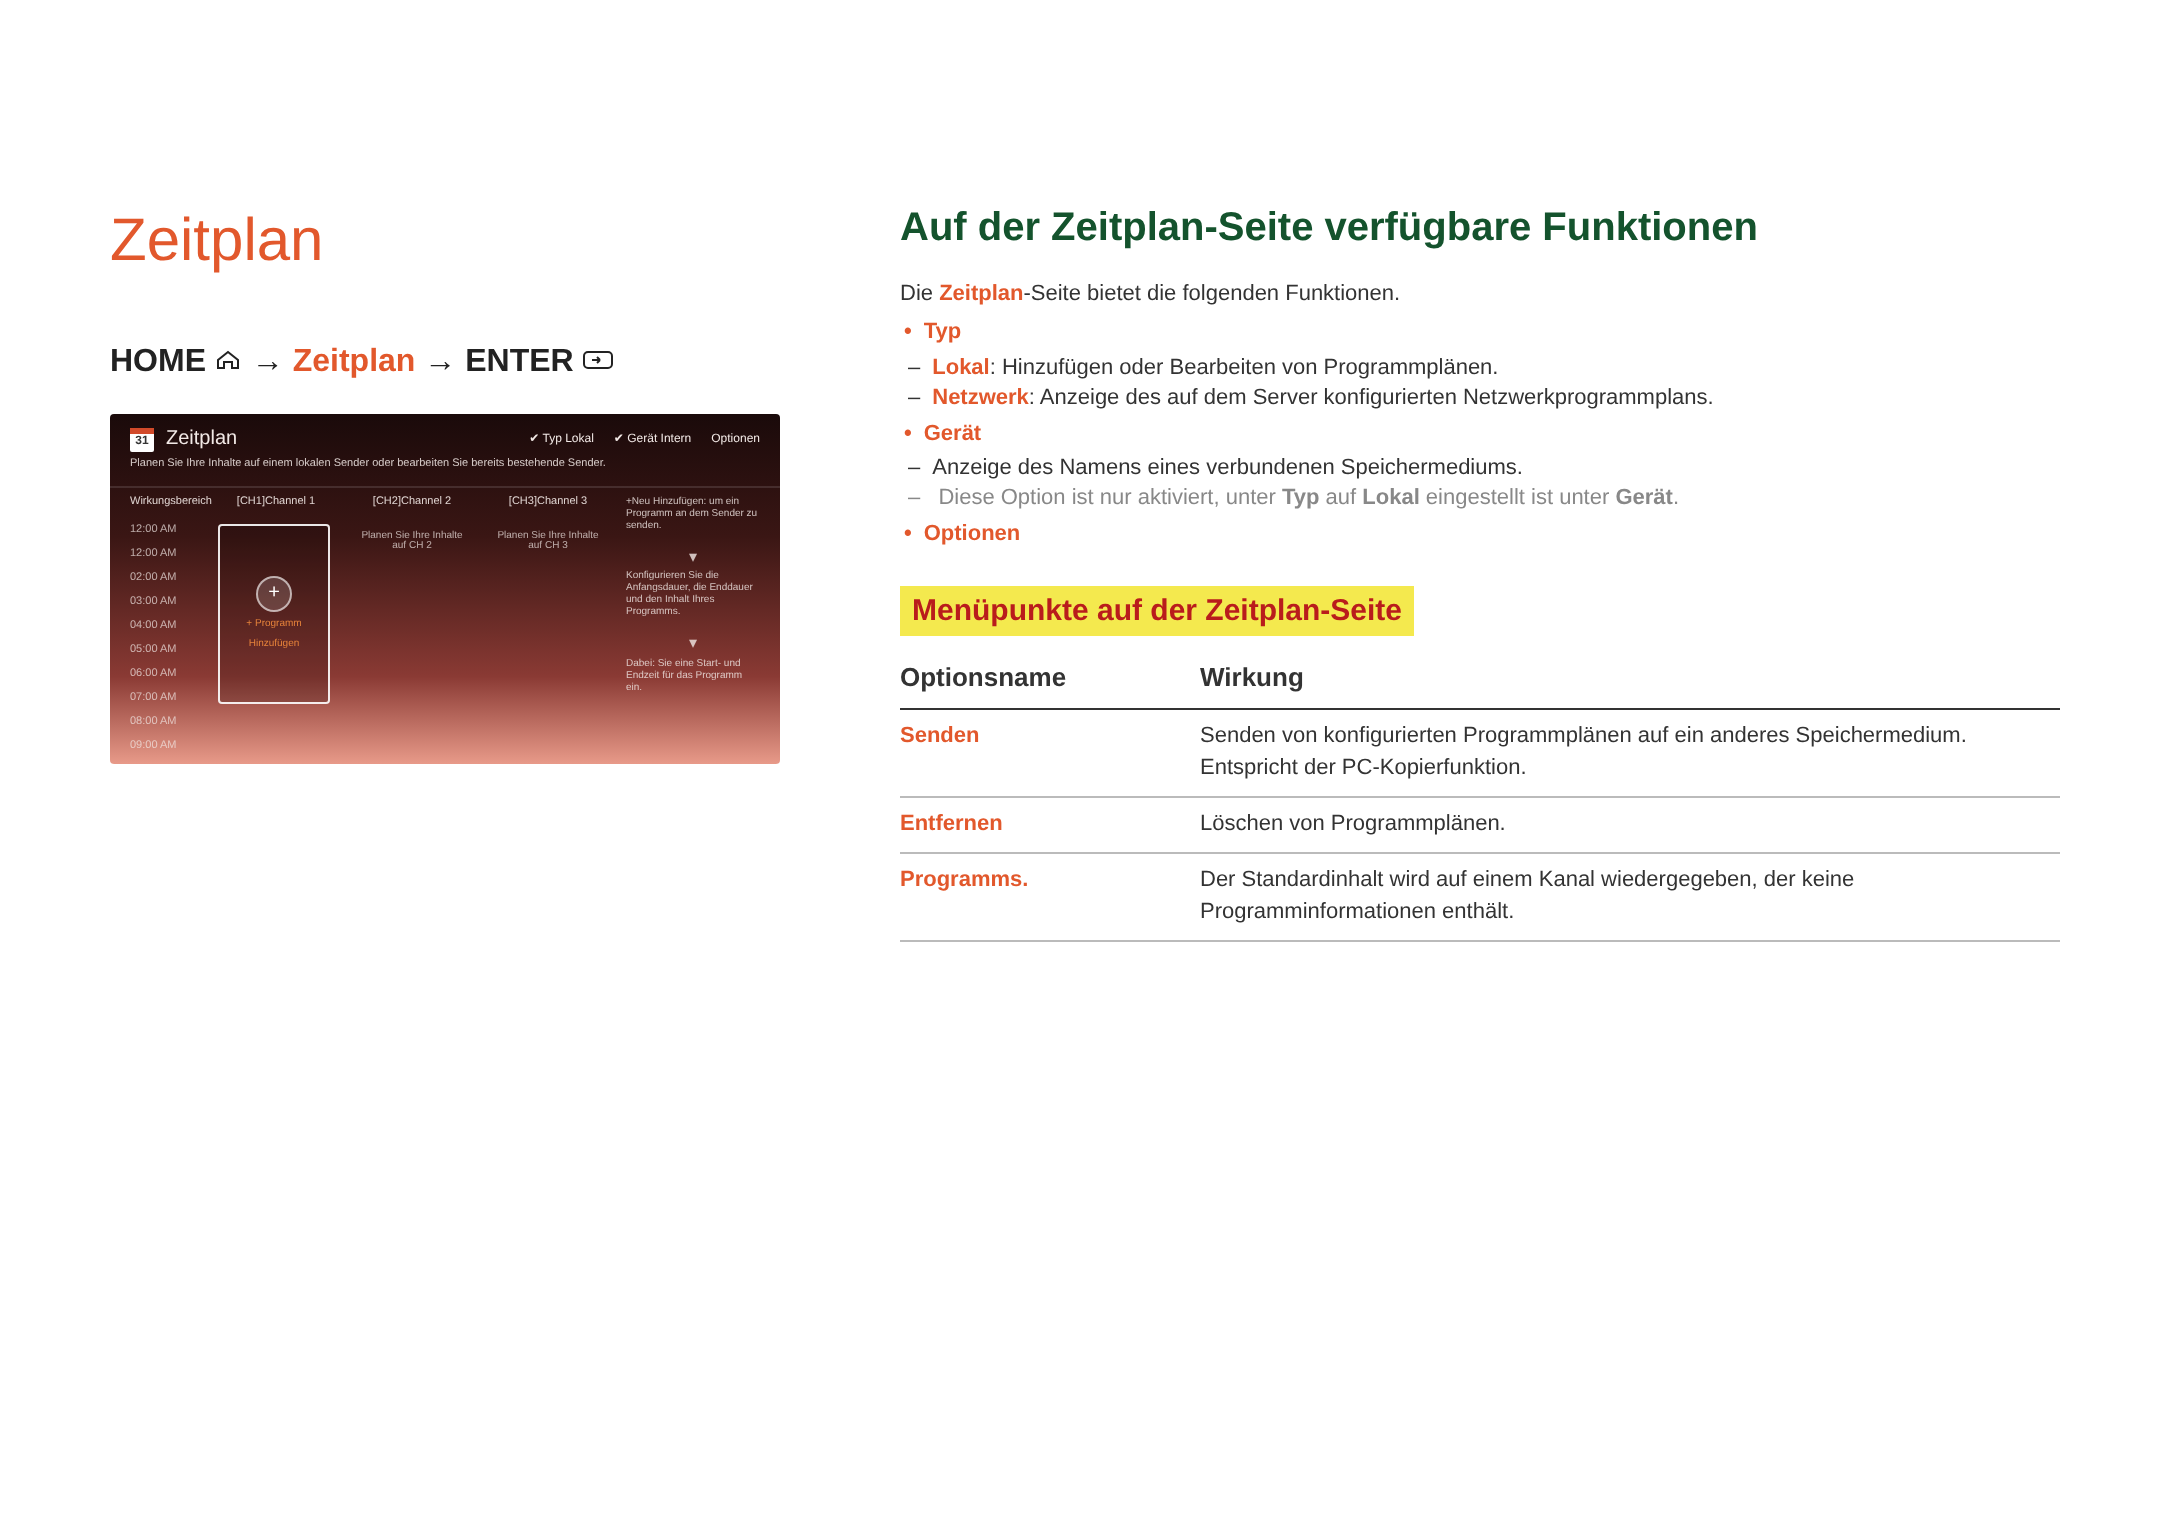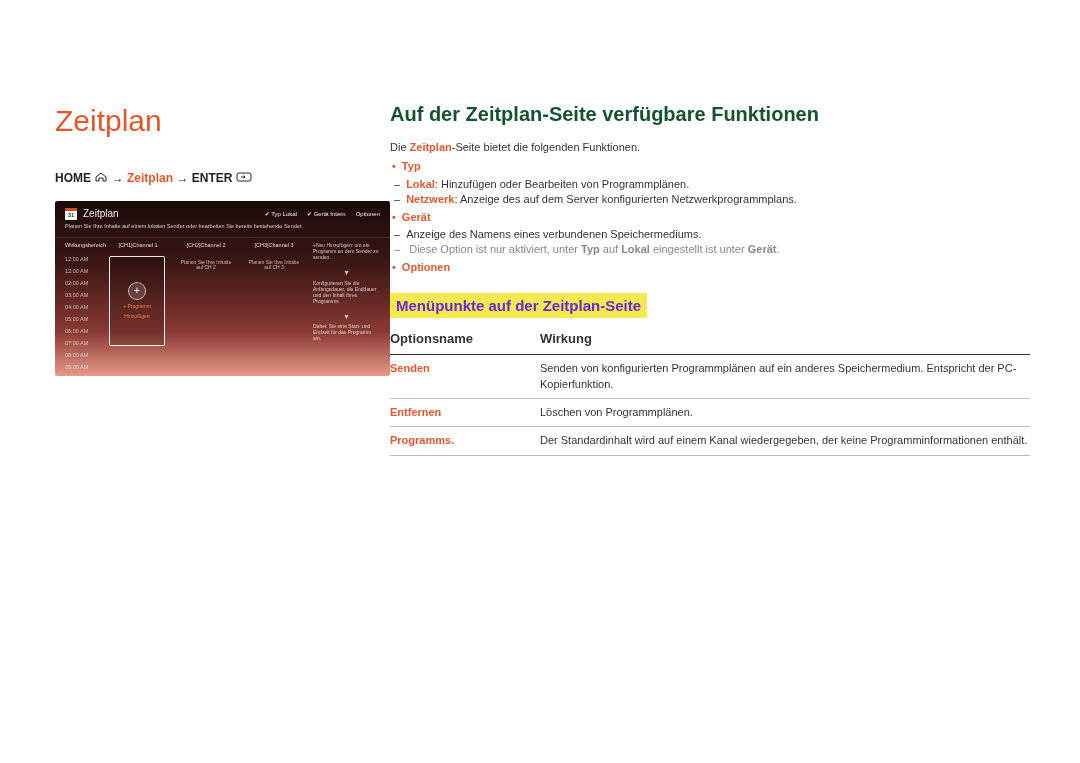--- a/index.html
+++ b/index.html
@@ -8,31 +8,32 @@
     background: #fff;
     width: 1080px;
     height: 763px;
     padding: 100px 50px 50px 55px;
     color: #333;
     font-size: 11px;
     line-height: 1.4;
   }
   .page {
     display: flex;
+    gap: 60px;
   }
   .left-col { width: 335px; flex-shrink: 0; }
   .right-col { flex: 1; }
   .main-title {
     color: #e2582c;
     font-size: 30px;
     font-weight: 500;
     margin-bottom: 28px;
   }
   .breadcrumb {
-    font-size: 12px;
+    font-size: 16px;
     font-weight: bold;
     color: #222;
     margin-bottom: 14px;
   }
   .breadcrumb .accent { color: #e2582c; }
   .breadcrumb .icon { display:inline-block; vertical-align: middle; }
   .screenshot {
     width: 335px;
     height: 175px;
     background: linear-gradient(180deg, #1a0a0a 0%, #3a1614 35%, #8a3a34 75%, #e89a89 100%);
@@ -109,21 +110,21 @@
   ul.bullets > li { margin: 2px 0 2px 14px; }
   ul.bullets > li::before { content:"•"; margin-left:-12px; margin-right:6px; }
   ul.bullets > li.lbl { color:#e2582c; font-weight:bold; }
   ul.dashes { list-style:none; margin: 0 0 0 16px; }
   ul.dashes > li { color:#333; font-weight:normal; margin:0 0; }
   ul.dashes > li::before { content:"–"; margin-left:-12px; margin-right:6px; }
   ul.dashes .accent { color:#e2582c; font-weight:bold; }
   ul.dashes .grey { color:#888; }
   .sub-heading {
     background: #f4e94e;
-    color: #6d28d9;
+    color: #b91c1c;
     font-weight: bold;
     padding: 2px 6px;
     display: inline-block;
     font-size: 15px;
     margin: 10px 0 8px 0;
   }
   table.opts { width: 100%; border-collapse: collapse; font-size: 11px; }
   table.opts th {
     text-align: left;
     font-size: 13px;

